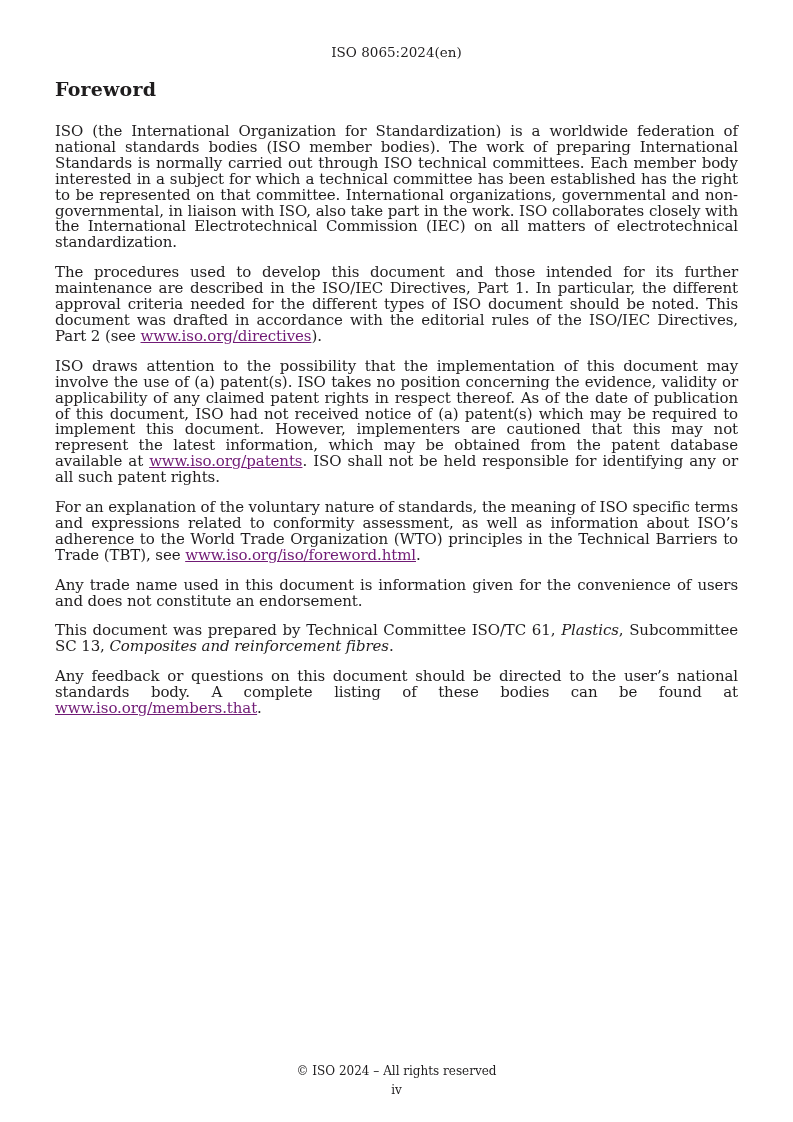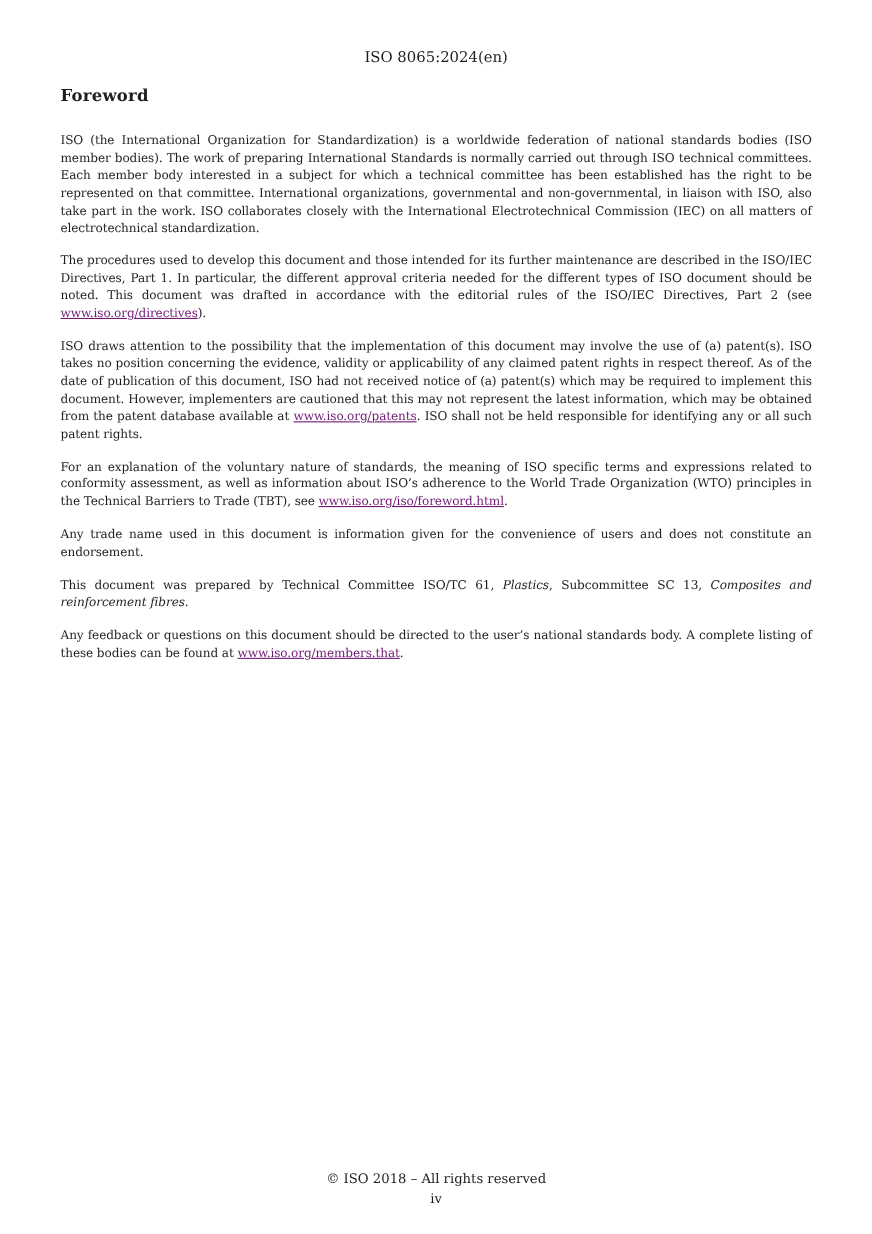--- a/index.html
+++ b/index.html
@@ -25,28 +25,28 @@
     font-size: 13.5px;
     color: #1f1d1e;
   }
   .content {
     position: absolute;
     top: 78px;
     left: 55px;
     width: 683px;
   }
   h1.page-title {
-    font-size: 15px;
+    font-size: 19px;
     font-weight: bold;
     margin: 0 0 24px 0;
     color: #1f1d1e;
     letter-spacing: 0.2px;
   }
   .content p {
-    font-size: 11px;
+    font-size: 15px;
     line-height: 15.9px;
     text-align: justify;
     margin: 0 0 14px 0;
     letter-spacing: -0.1px;
   }
   .content p a {
     color: #701a75;
     text-decoration: underline;
     cursor: pointer;
   }
@@ -75,15 +75,15 @@
       <p><span>The procedures used to develop this document and those intended for its further maintenance are described in the ISO/IEC Directives, Part 1. In particular, the different approval criteria needed for the different types of ISO document should be noted. This document was drafted in accordance with the editorial rules of the ISO/IEC Directives, Part 2 (see </span><a href="#">www.iso.org/directives</a><span>).</span></p>
       <p><span>ISO draws attention to the possibility that the implementation of this document may involve the use of (a) patent(s). ISO takes no position concerning the evidence, validity or applicability of any claimed patent rights in respect thereof. As of the date of publication of this document, ISO had not received notice of (a) patent(s) which may be required to implement this document. However, implementers are cautioned that this may not represent the latest information, which may be obtained from the patent database available at </span><a href="#">www.iso.org/patents</a><span>. ISO shall not be held responsible for identifying any or all such patent rights.</span></p>
       <p><span>For an explanation of the voluntary nature of standards, the meaning of ISO specific terms and expressions related to conformity assessment, as well as information about ISO’s adherence to the World Trade Organization (WTO) principles in the Technical Barriers to Trade (TBT), see </span><a href="#">www.iso.org/iso/foreword.html</a><span>.</span></p>
       <p><span>Any trade name used in this document is information given for the convenience of users and does not constitute an endorsement.</span></p>
       <p><span>This document was prepared by Technical Committee ISO/TC 61, </span><em>Plastics</em><span>, Subcommittee SC 13, </span><em>Composites and reinforcement fibres</em><span>.</span></p>
       <p><span>Any feedback or questions on this document should be directed to the user’s national standards body. A complete listing of these bodies can be found at </span><a href="#">www.iso.org/members.that</a><span>.</span></p>
     </div>
 </div>
 
 <div class="doc-footer">
-  <div>© ISO 2018 – All rights reserved</div>
+  <div>© ISO 2024 – All rights reserved</div>
   <div>iv</div>
 </div>
 
 </body></html>

